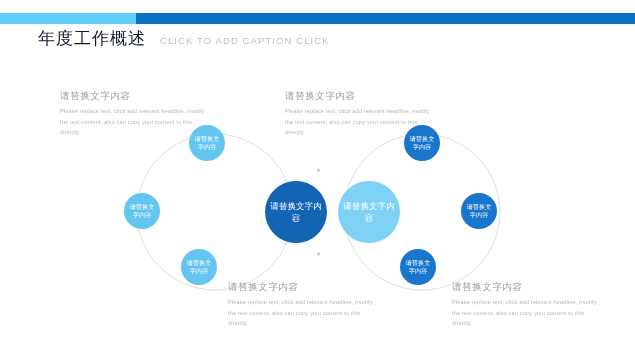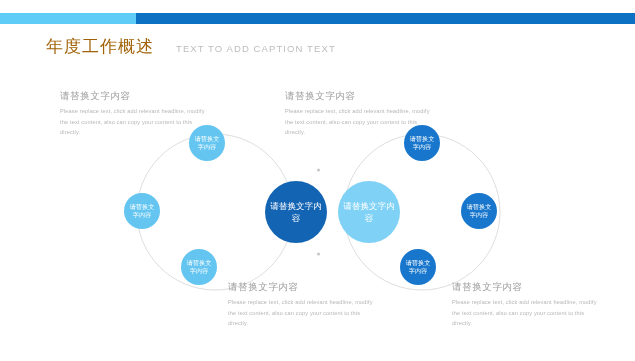--- a/index.html
+++ b/index.html
@@ -44,24 +44,24 @@
   #title-row {
     position: absolute;
     top: 30px;
     left: 38px;
     display: flex;
     align-items: baseline;
     gap: 14px;
   }
   #page-title {
     font-size: 17px;
-    color: #a16207;
+    color: #0f172a;
     letter-spacing: 1px;
     font-weight: normal;
-    margin: 8px;
+    margin: 0;
     line-height: 1;
   }
   #page-caption {
     font-size: 9.5px;
     color: #BDBDBD;
     letter-spacing: 1.1px;
     line-height: 1;
   }
 
   
@@ -142,21 +142,21 @@
 </head>
 <body>
 
 <div id="header-bar">
   <div id="header-bar-left"></div>
   <div id="header-bar-right"></div>
 </div>
 
 <div id="title-row">
   <h1 id="page-title">年度工作概述</h1>
-  <span id="page-caption">TEXT TO ADD CAPTION TEXT</span>
+  <span id="page-caption">CLICK TO ADD CAPTION CLICK</span>
 </div>
 
 <div id="diagram">
 
   <svg id="ring-svg" viewBox="0 0 635 361">
     <circle cx="215" cy="212" r="78" fill="none" stroke="#D9D9D9" stroke-width="0.9"></circle>
     <circle cx="422" cy="212" r="78" fill="none" stroke="#D9D9D9" stroke-width="0.9"></circle>
     <circle cx="318.5" cy="170" r="1.6" fill="#C9C9C9"></circle>
     <circle cx="318.5" cy="254" r="1.6" fill="#C9C9C9"></circle>
   </svg>

